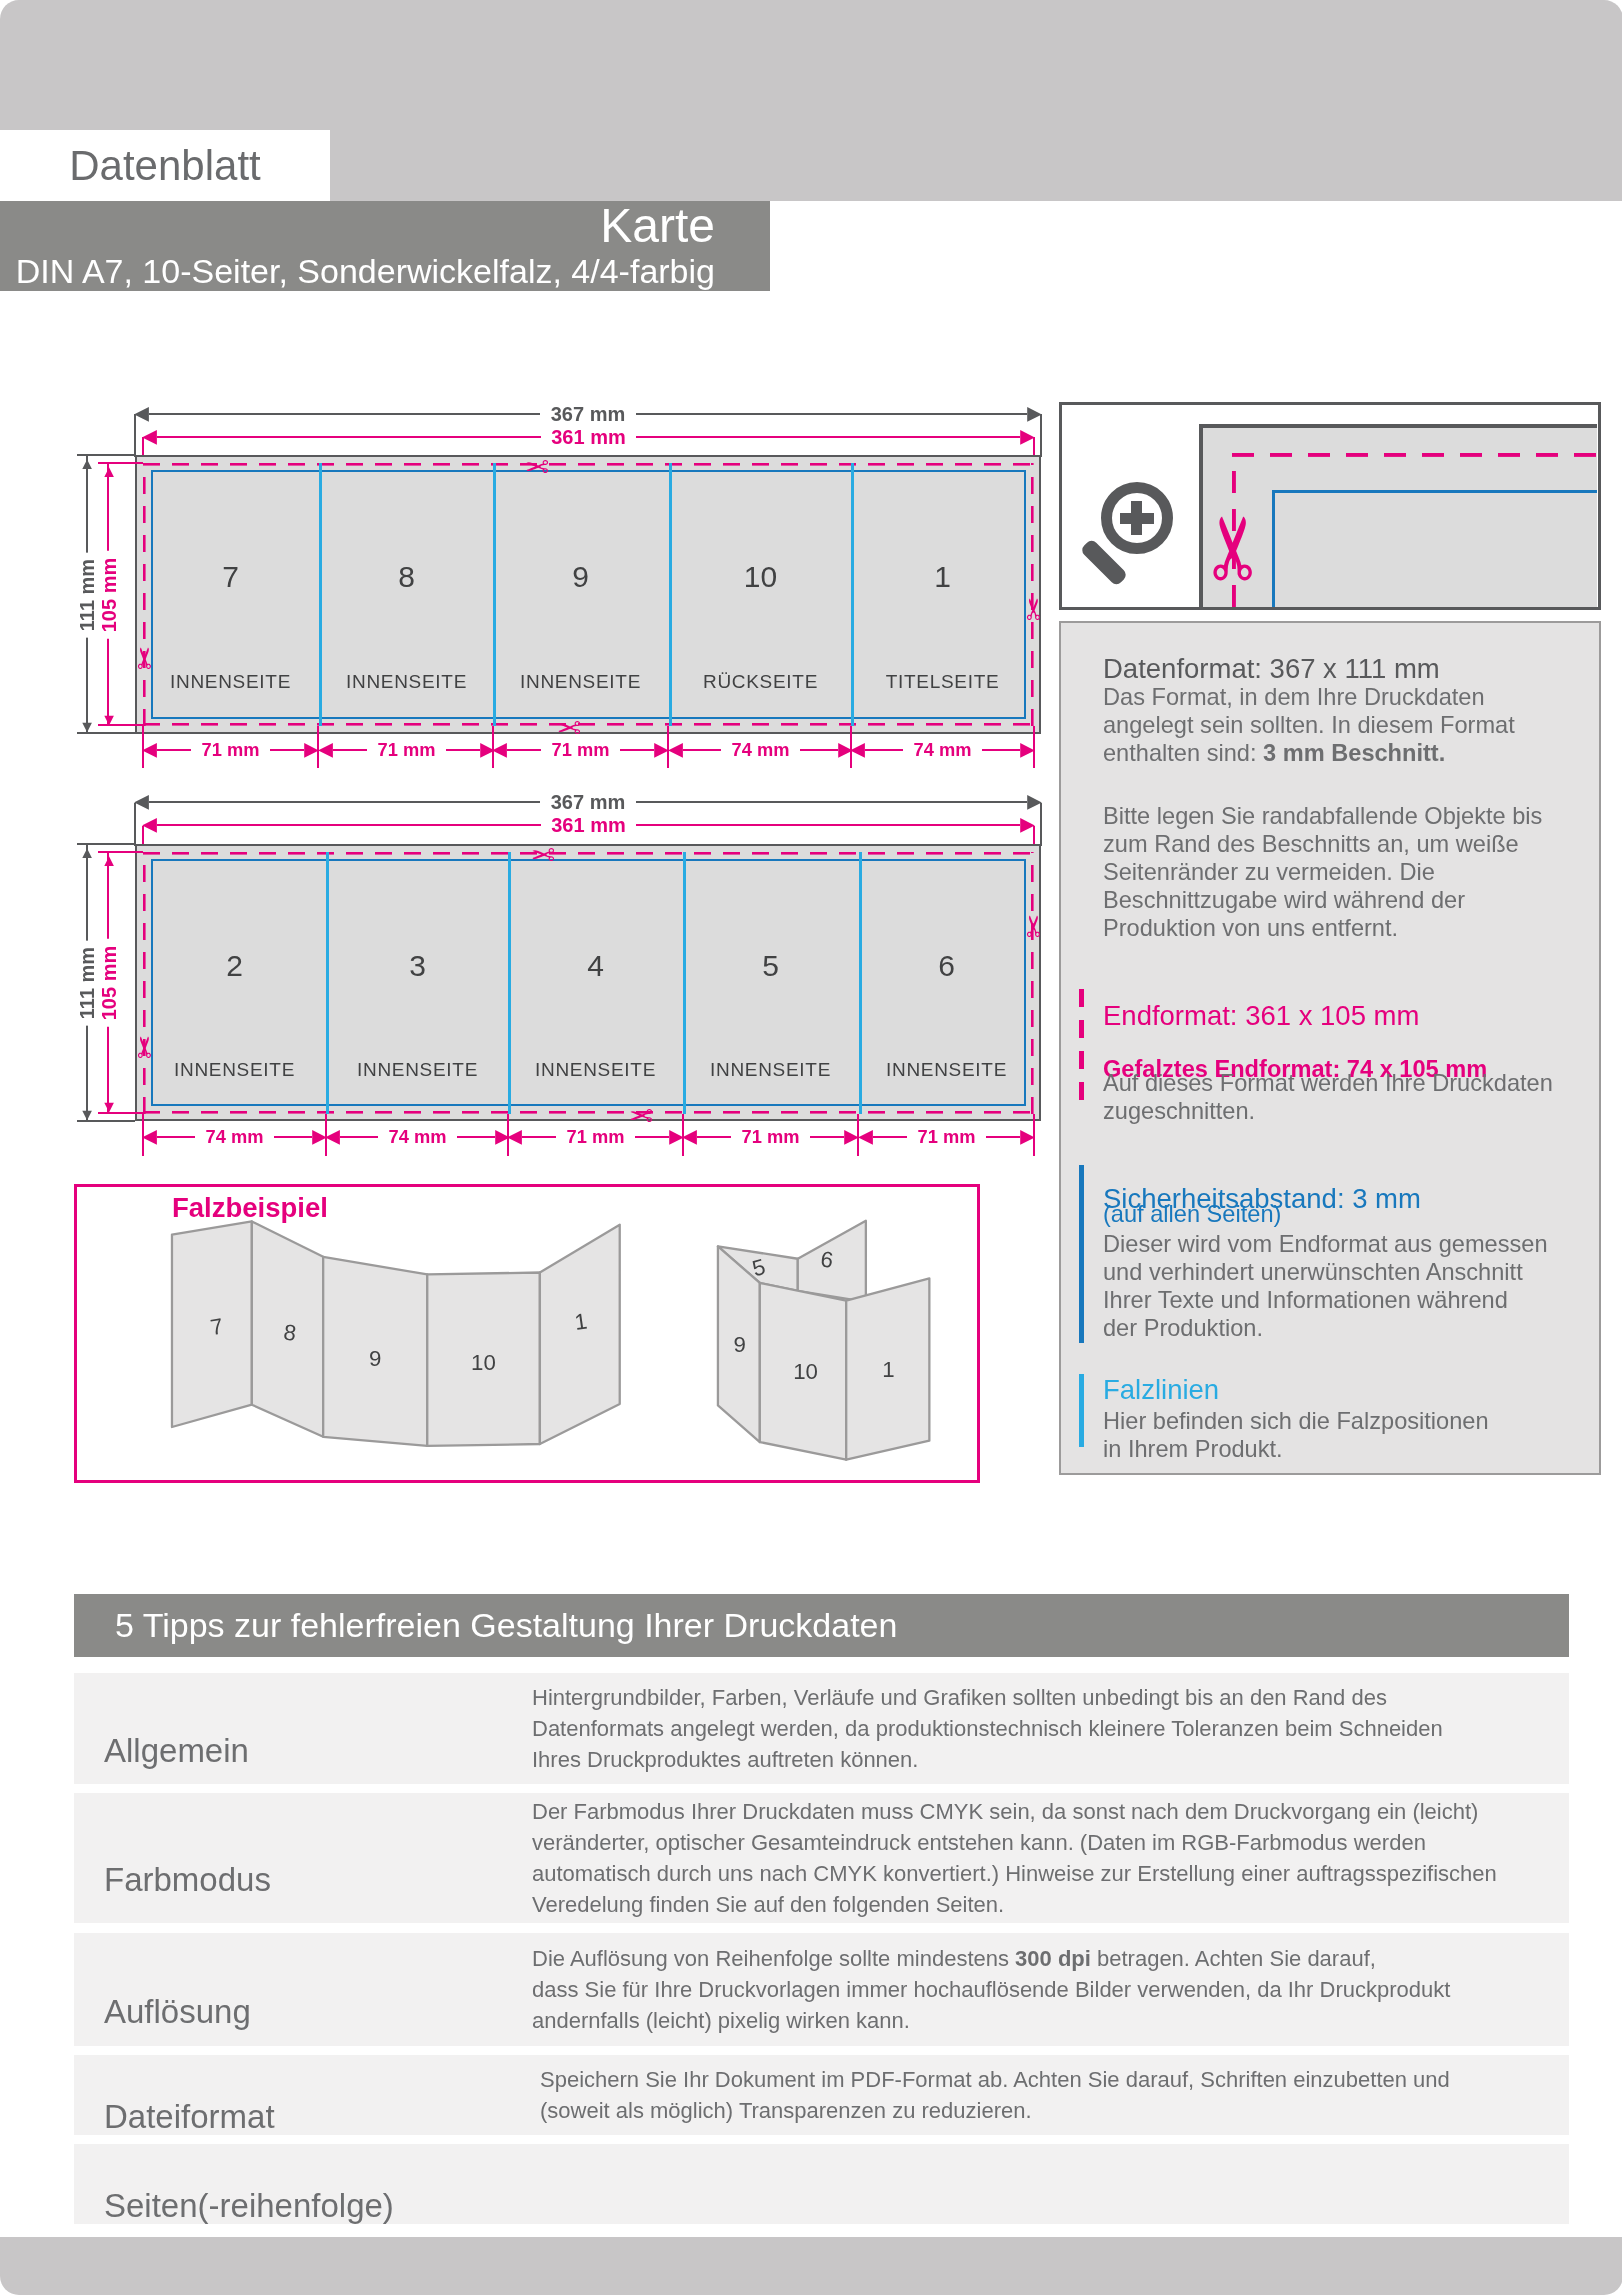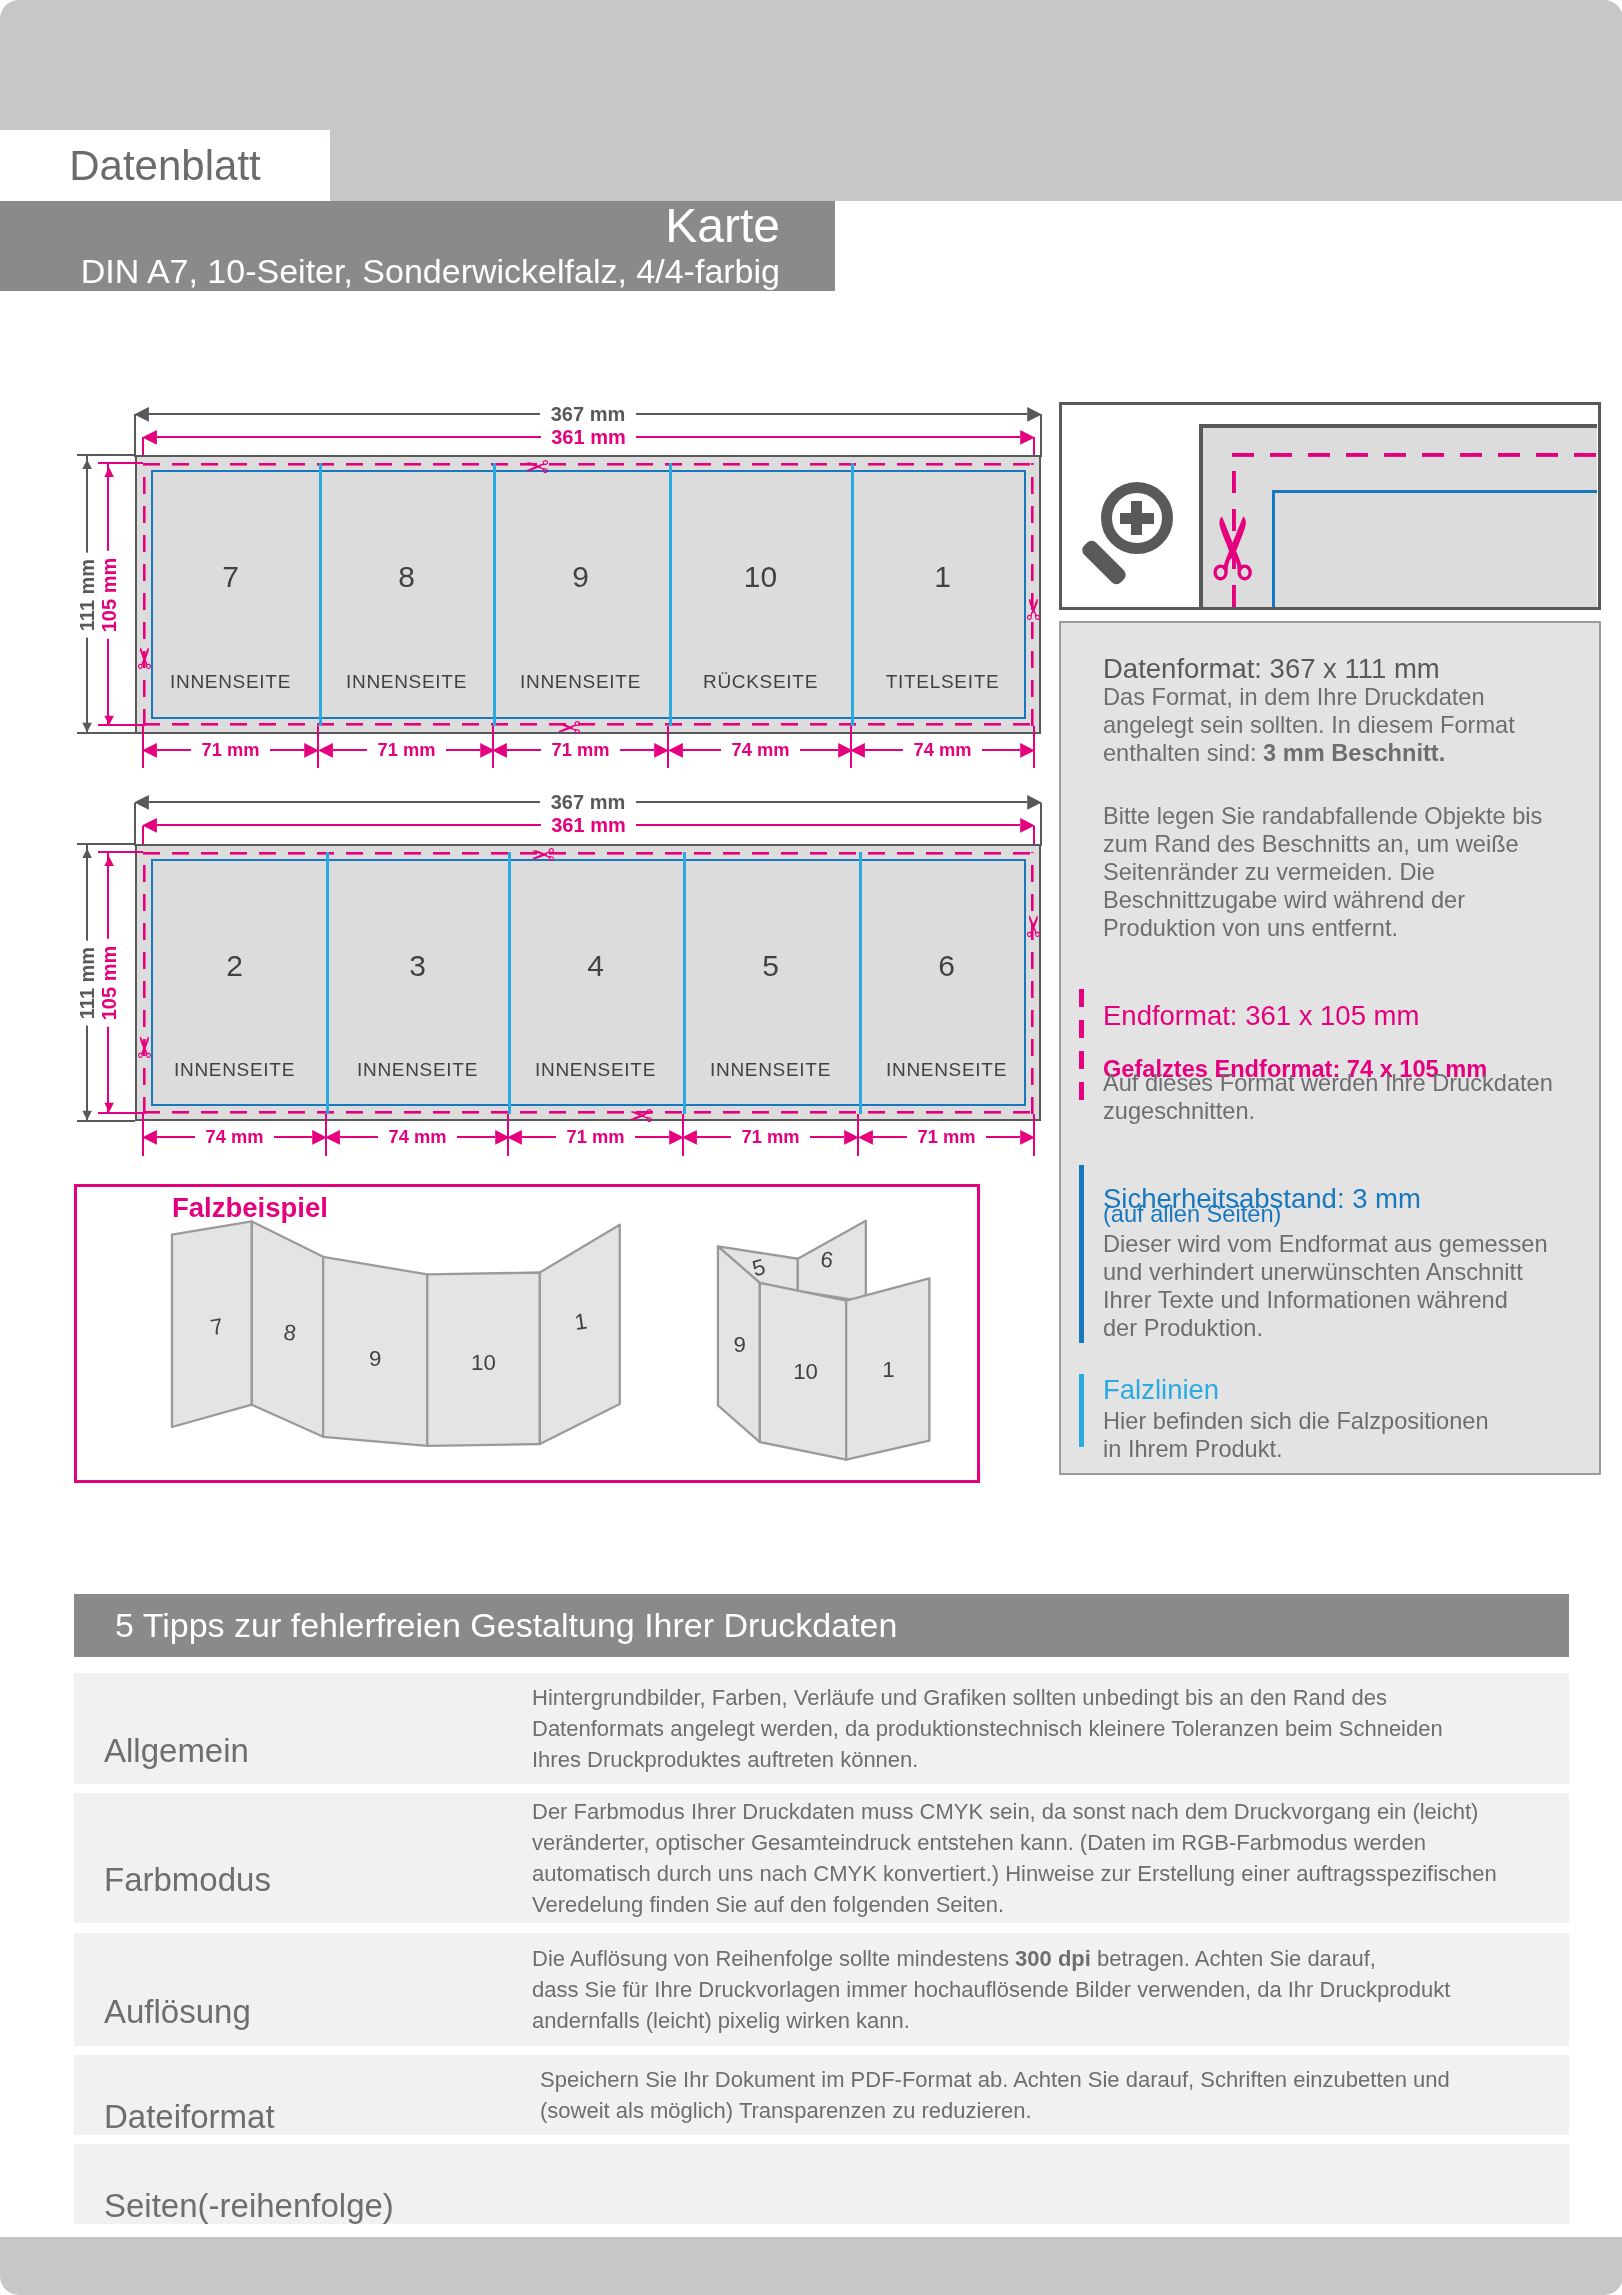--- a/index.html
+++ b/index.html
@@ -8,21 +8,21 @@
   }
   *{margin:0;padding:0;box-sizing:border-box;}
   body{background:#fff;font-family:"Liberation Sans",sans-serif;}
   .page{position:relative;width:1623px;height:2295px;background:#fff;overflow:hidden;border-radius:19px;}
   .abs{position:absolute;}
 
   
   .band-top{left:0;top:0;width:1623px;height:201px;background:var(--band);}
   .datenblatt{left:0;top:130px;width:330px;height:71px;background:#fff;display:flex;align-items:center;justify-content:center;
     font-size:42px;color:#6a6b6d;}
-  .karte-bar{left:0;top:201px;width:835px;height:90px;background:var(--bar);color:#fff;
+  .karte-bar{left:0;top:201px;width:770px;height:90px;background:var(--bar);color:#fff;
     display:flex;flex-direction:column;align-items:flex-end;justify-content:center;padding-right:55px;}
   .karte-title{font-size:48px;line-height:1.05;}
   .karte-sub{font-size:34px;line-height:1.15;}
 
   
   .dim{display:flex;align-items:center;font-weight:bold;font-size:20px;color:var(--dark);}
   .dim .ln{flex:1;height:0;border-top:2.6px solid currentColor;}
   .dim .lbl{padding:0 10.5px;white-space:nowrap;line-height:1;}
   .dim.mag{color:var(--mag);}
   .arw{font-size:17.7px;line-height:1;}

